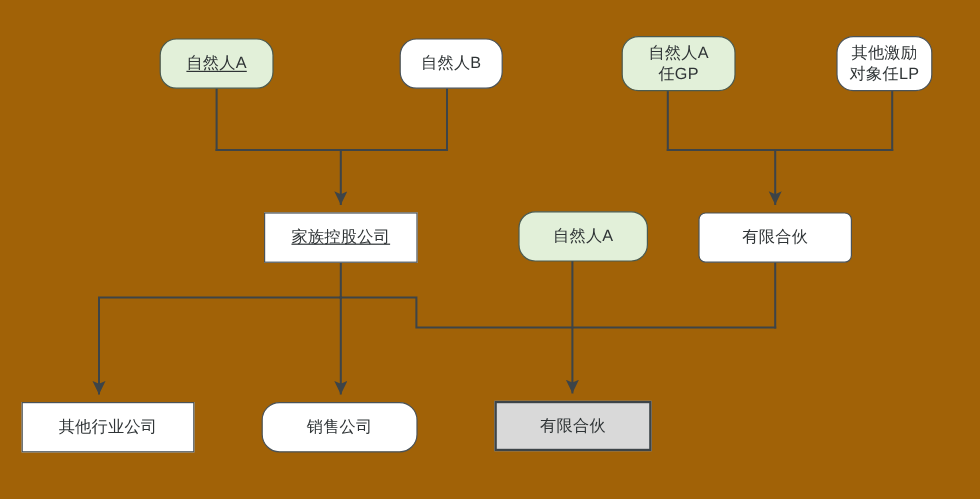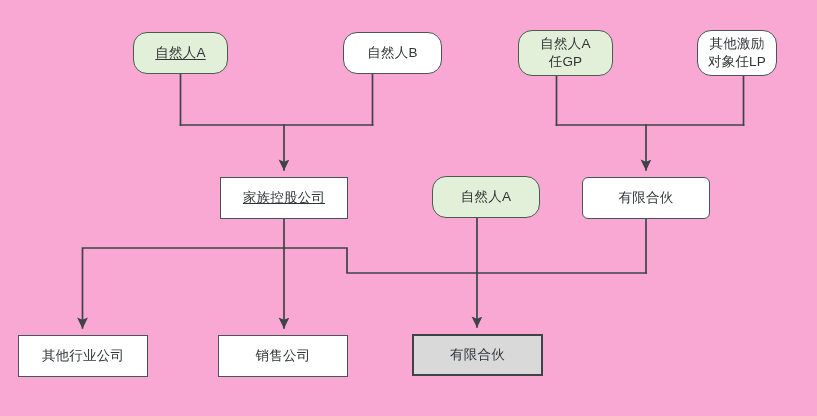--- a/index.html
+++ b/index.html
@@ -8,21 +8,21 @@
     padding: 0;
     background: #ffffff;
   }
   body {
     font-family: "Liberation Sans", "DejaVu Sans", sans-serif;
   }
   #canvas {
     position: relative;
     width: 817px;
     height: 416px;
-    background: #f9a8d4;
+    background: #a16207;
     overflow: hidden;
   }
   #edges {
     position: absolute;
     left: 0;
     top: 0;
     width: 817px;
     height: 416px;
     pointer-events: none;
   }
@@ -105,21 +105,21 @@
       <path d="M646,219 L646,273"></path>
 
       <path marker-end="url(#arrowhead)" d="M477,218 L477,327"></path>
     </g>
   </svg>
 
   <div class="node rounded-pill green underline" style="left:133px; top:32px; width:95px; height:42px;">
     <span class="label">自然人A</span>
   </div>
 
-  <div class="node rounded-pill" style="left:343px; top:32px; width:99px; height:42px;">
+  <div class="node rounded-pill" style="left:333px; top:32px; width:86px; height:42px;">
     <span class="label">自然人B</span>
   </div>
 
   <div class="node rounded-pill green" style="left:518px; top:30px; width:95px; height:46px;">
     <span class="label">自然人A
 任GP</span>
   </div>
 
   <div class="node rounded-pill" style="left:697px; top:30px; width:80px; height:46px;">
     <span class="label">其他激励
@@ -131,25 +131,25 @@
   </div>
 
   <div class="node rounded-pill green" style="left:432px; top:176px; width:108px; height:42px;">
     <span class="label">自然人A</span>
   </div>
 
   <div class="node rounded-small" style="left:582px; top:177px; width:128px; height:42px;">
     <span class="label">有限合伙</span>
   </div>
 
-  <div class="node sharp" style="left:18px; top:335px; width:130px; height:42px;">
+  <div class="node sharp" style="left:18px; top:335px; width:144px; height:42px;">
     <span class="label">其他行业公司</span>
   </div>
 
-  <div class="node sharp" style="left:218px; top:335px; width:130px; height:42px;">
+  <div class="node sharp" style="left:218px; top:335px; width:130px; height:42px;border-radius:15px;">
     <span class="label">销售公司</span>
   </div>
 
   <div class="node sharp grey" style="left:412px; top:334px; width:131px; height:42px;">
     <span class="label">有限合伙</span>
   </div>
 
 </div>
 
 </body></html>

